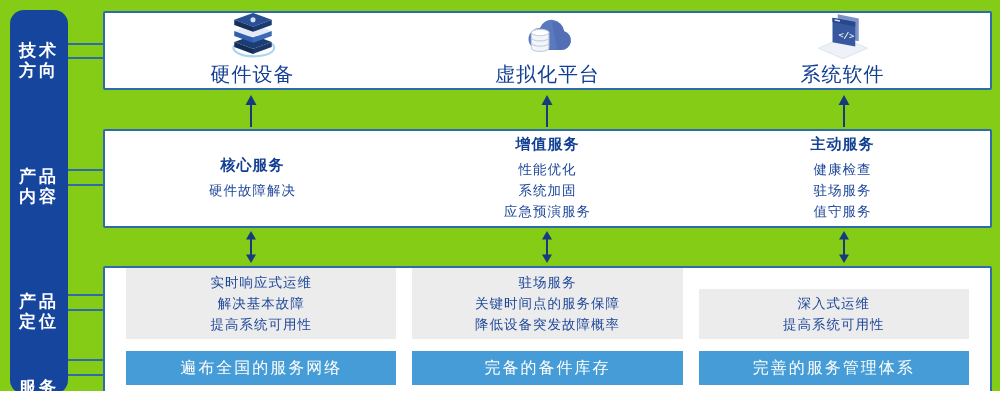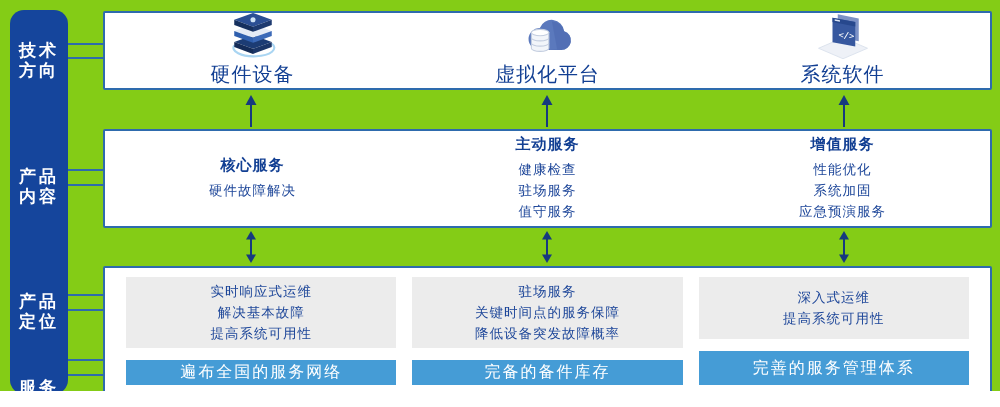--- a/index.html
+++ b/index.html
@@ -20,21 +20,21 @@
   .lbl-0{top:31px;} .lbl-1{top:157px;} .lbl-2{top:282px;} .lbl-3{top:348px;margin-top:20px;}
   .conn{position:absolute;left:68px;width:35px;height:2px;background:#2e6bad;}
   
   .box{
     position:absolute;left:103px;width:889px;background:#ffffff;
     border:2px solid #2e6bad;box-sizing:border-box;border-radius:2px;
     display:flex;
   }
   .box-top{top:11px;height:79px;}
   .box-mid{top:129px;height:99px;}
-  .box-bottom{top:266px;height:130px;padding:9px 13px;}
+  .box-bottom{top:266px;height:130px;padding:9px 13px;align-items:flex-end;}
   .col{flex:1 1 0;display:flex;flex-direction:column;align-items:center;justify-content:center;min-width:0;}
   
   .icon-wrap{height:48px;display:flex;align-items:flex-end;justify-content:center;margin-bottom:2px;}
   .tech-label{font-size:20px;font-weight:normal;color:#123f93;letter-spacing:1px;}
   
   .svc-title{font-size:15px;font-weight:bold;color:#123f93;letter-spacing:1px;margin-bottom:5px;}
   .svc-item{font-size:13.5px;color:#1d4699;line-height:21px;letter-spacing:1px;}
   
   .pos-col{flex:1 1 0;display:flex;flex-direction:column;min-width:0;margin:0 8px;}
   .pos-card{
@@ -161,30 +161,30 @@
         </svg>
     </div>
   </div>
 
   <section class="box box-mid">
     <div class="col">
       <div class="svc-title">核心服务</div>
       <div class="svc-item">硬件故障解决</div>
     </div>
     <div class="col">
+      <div class="svc-title">增值服务</div>
+      <div class="svc-item">性能优化</div>
+      <div class="svc-item">系统加固</div>
+      <div class="svc-item">应急预演服务</div>
+    </div>
+    <div class="col">
       <div class="svc-title">主动服务</div>
       <div class="svc-item">健康检查</div>
       <div class="svc-item">驻场服务</div>
       <div class="svc-item">值守服务</div>
-    </div>
-    <div class="col">
-      <div class="svc-title">增值服务</div>
-      <div class="svc-item">性能优化</div>
-      <div class="svc-item">系统加固</div>
-      <div class="svc-item">应急预演服务</div>
     </div>
   </section>
 
   <div class="arrow-row row-dbl">
     <div class="arrow-cell">
       <svg width="14" height="32" viewBox="0 0 14 32">
           <polygon points="7,0 2,8.5 12,8.5" fill="#16397f"></polygon>
           <rect x="6" y="8" width="2" height="16" fill="#16397f"></rect>
           <polygon points="7,32 2,23.5 12,23.5" fill="#16397f"></polygon>
         </svg>

